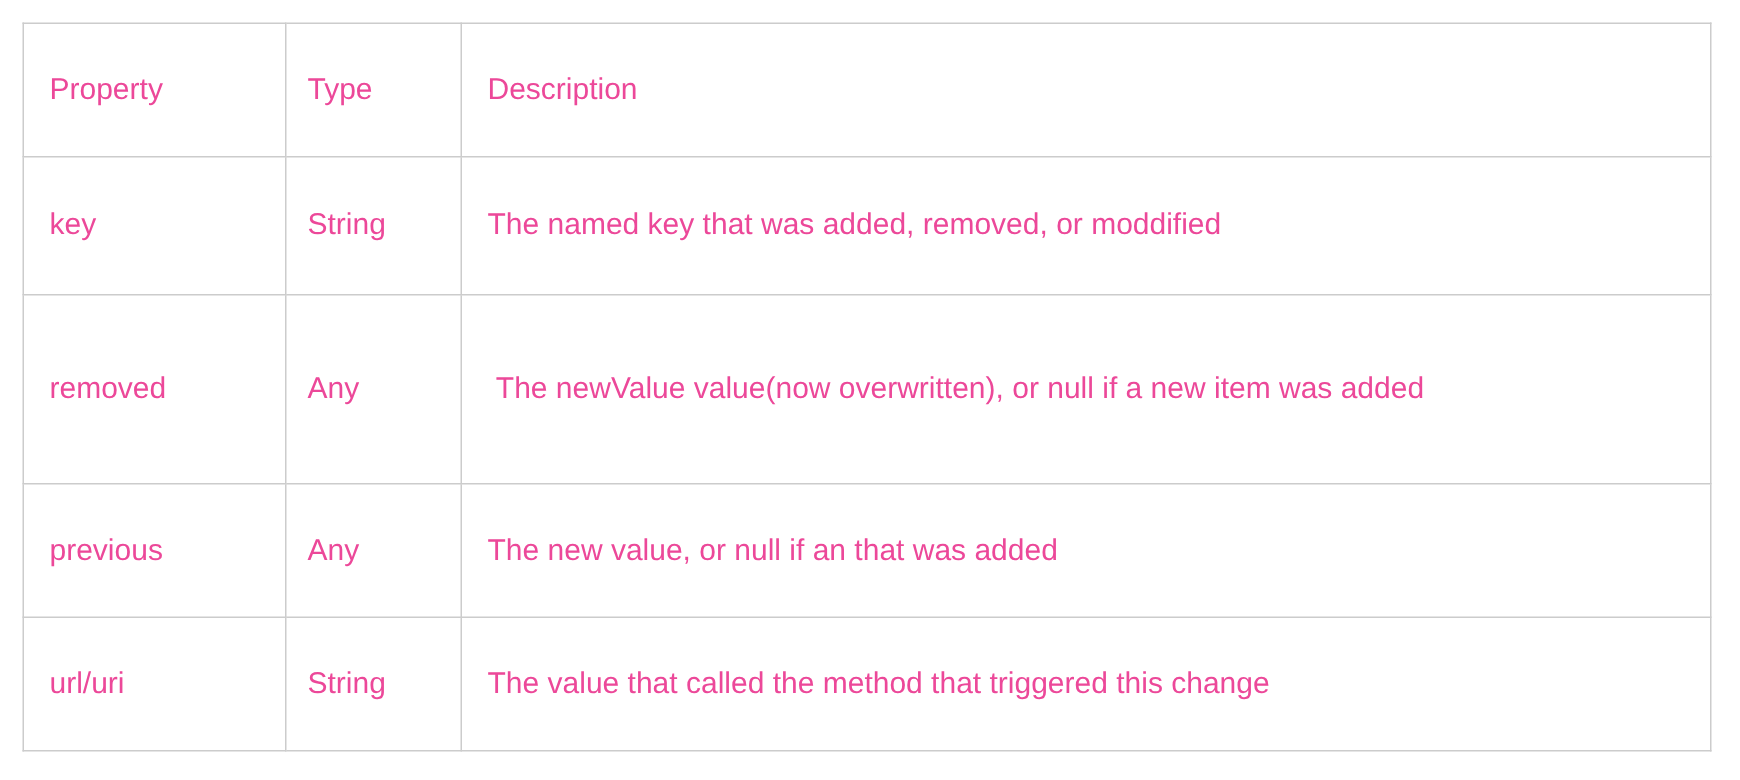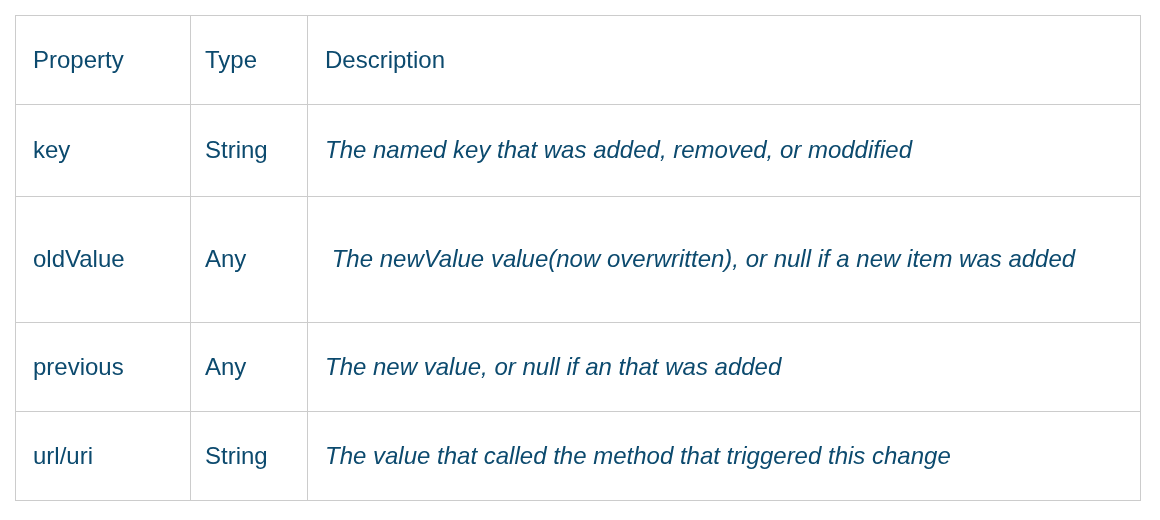--- a/index.html
+++ b/index.html
@@ -34,43 +34,42 @@
   table.props col.c-property { width: 175px; }
   table.props col.c-type     { width: 117px; }
   table.props col.c-desc     { width: 833px; }
 
   table.props th,
   table.props td {
     border: 1px solid #cccccc;
     vertical-align: middle;
     text-align: left;
     font-weight: normal;
-    font-size: 24px;
+    font-size: 20px;
     line-height: 1.42;
-    color: #0c4a6e;
+    color: #ec4899;
     background: #ffffff;
   }
 
   
   tr.row-header td, tr.row-header th { height: 88px; }
   tr.row-key      td { height: 91px; }
   tr.row-oldvalue td { height: 125px; }
   tr.row-newvalue td { height: 88px; }
   tr.row-urluri   td { height: 88px; }
 
   .cell-property { padding: 0 10px 0 17px; }
   .cell-type     { padding: 0 10px 0 14px; }
   .cell-desc     { padding: 0 12px 0 17px; }
 
   
   .cell-desc .desc-text {
     display: block;
     word-break: break-all;
     white-space: pre-wrap;
-    font-style: italic;
   }
 </style>
 </head>
 <body>
 
 <div class="table-wrap">
   <table class="props">
     <colgroup>
       <col class="c-property">
       <col class="c-type">
@@ -85,21 +84,21 @@
     </thead>
     <tbody>
       <tr class="row-key">
         <td class="cell-property">key</td>
         <td class="cell-type">String</td>
         <td class="cell-desc">
             <span class="desc-text">The named key that was added, removed, or moddified</span>
           </td>
       </tr>
       <tr class="row-oldvalue">
-        <td class="cell-property">oldValue</td>
+        <td class="cell-property">removed</td>
         <td class="cell-type">Any</td>
         <td class="cell-desc">
             <span class="desc-text"> The newValue value(now overwritten), or null if a new item was added</span>
           </td>
       </tr>
       <tr class="row-newvalue">
         <td class="cell-property">previous</td>
         <td class="cell-type">Any</td>
         <td class="cell-desc">
             <span class="desc-text">The new value, or null if an that was added</span>

